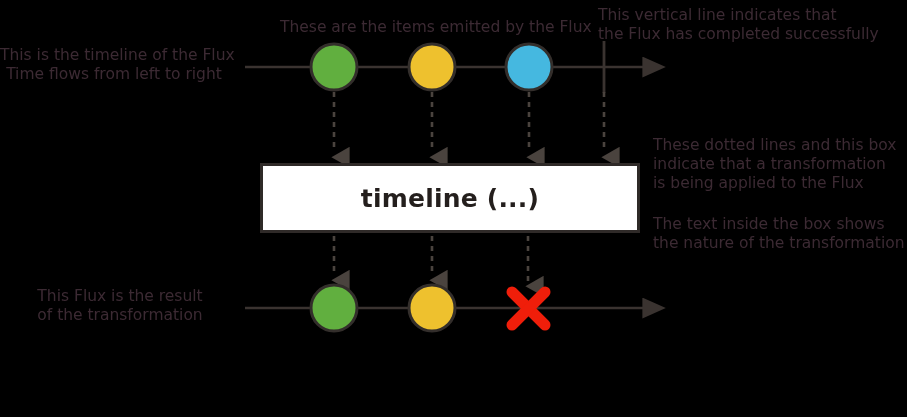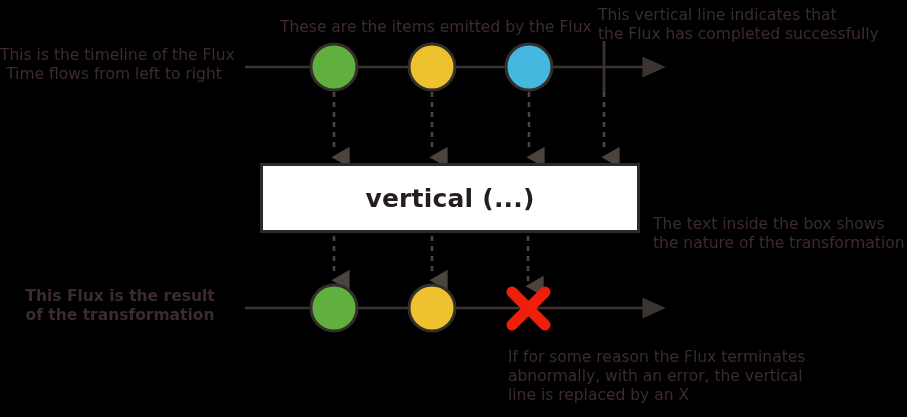--- a/index.html
+++ b/index.html
@@ -104,35 +104,35 @@
       <circle cx="432" cy="308" r="23" fill="#eec12e" stroke="#332e2b" stroke-width="3"></circle>
 
       <g>
         <line x1="512" y1="292" x2="545" y2="325" stroke="#f01e0a" stroke-width="11" stroke-linecap="round"></line>
         <line x1="545" y1="292" x2="512" y2="325" stroke="#f01e0a" stroke-width="11" stroke-linecap="round"></line>
       </g>
     </g>
   </svg>
 
   <div class="opbox">
-    <div class="opbox-label">vertical (...)</div>
+    <div class="opbox-label">timeline (...)</div>
   </div>
 
   <div class="ann center" style="left:0; top:46px; width:228px;">This is the timeline of the Flux
 Time flows from left to right</div>
 
   <div class="ann left" style="left:598px; top:6px; width:305px;">This vertical line indicates that
 the Flux has completed successfully</div>
 
   <div class="ann center" style="left:280px; top:18px; width:300px;">These are the items emitted by the Flux</div>
 
+  <div class="ann left" style="left:653px; top:136px; width:254px;">These dotted lines and this box
+indicate that a transformation
+is being applied to the Flux</div>
 
   <div class="ann left" style="left:653px; top:215px; width:254px;">The text inside the box shows
 the nature of the transformation</div>
 
-  <div class="ann center" style="left:6px; top:287px; width:228px;font-weight:bold;">This Flux is the result
+  <div class="ann center" style="left:6px; top:287px; width:228px;">This Flux is the result
 of the transformation</div>
 
-  <div class="ann left" style="left:508px; top:348px; width:390px;">If for some reason the Flux terminates
-abnormally, with an error, the vertical
-line is replaced by an X</div>
 
 </div>
 
 </body></html>

